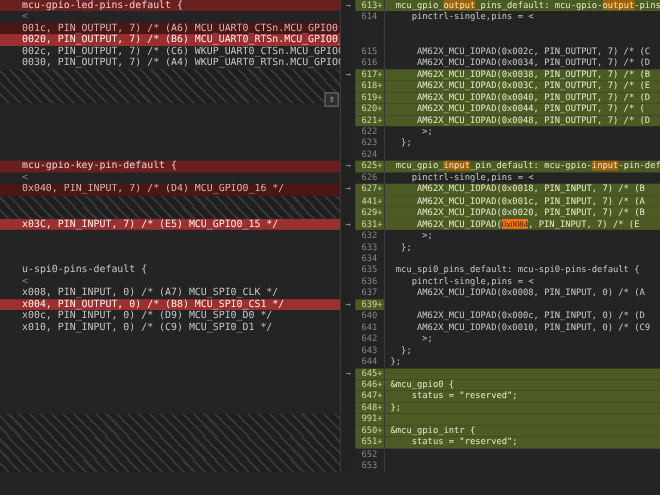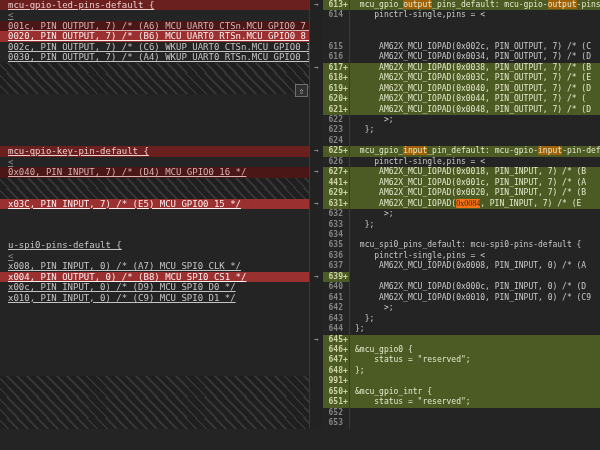--- a/index.html
+++ b/index.html
@@ -3,33 +3,33 @@
 <meta charset="utf-8">
 <style>
   html,body{margin:0;padding:0;background:#1b1b1b;}
   #diff-root{
     position:relative;width:600px;height:450px;overflow:hidden;
     background:#242424;font-family:"DejaVu Sans Mono",monospace;
   }
   .row{display:grid;grid-template-columns:310px 13px 27px 1fr;height:10.465px;}
   .cell{overflow:hidden;white-space:pre;}
   
-  .l{font-size:9px;line-height:10.6px;padding-left:8px;color:#c4c4c4;
-     background:#242424;border-right:1px solid #3a3a3a;text-decoration:underline;}
+  .l{font-size:9px;line-height:10.6px;padding-left:20px;color:#c4c4c4;
+     background:#242424;border-right:1px solid #3a3a3a;}
   .l.dim{color:#8a8a8a;}
   .l.banner-removed{background:#6b2020;color:#eccaca;}
   .l.removed{background:#4a1616;color:#d6b2b2;}
   .l.removed-strong{background:#9a3030;color:#ffeded;}
   .l.hatch{background:repeating-linear-gradient(45deg,#1f1f1f 0px,#1f1f1f 5px,#353535 5px,#353535 7px);}
   
   .g{background:#222222;color:#9b9b9b;font-size:8px;line-height:10.6px;text-align:center;}
   .g .arrow{cursor:pointer;}
   
   .n{background:#242424;color:#848484;font-size:8px;line-height:10.6px;
-     text-align:right;border-right:1px solid #3a3a3a;padding-right:1px;font-weight:bold;}
+     text-align:right;border-right:1px solid #3a3a3a;padding-right:1px;}
   .n.added{background:#4c5a24;color:#ccd4a4;}
   .n .plus{display:inline-block;width:5px;text-align:left;}
   
   .r{font-size:8px;line-height:10.6px;padding-left:5px;color:#c8c8c8;background:#242424;}
   .r.added{background:#4c5a24;color:#e3e8ca;}
   .r .ihl{background:#a16207;border-radius:1px;}
   .r .shl{background:#f97316;color:#1d2506;border-radius:1px;font-family:Liberation Serif, serif;}
   
   #jump-up{
     position:absolute;left:295px;top:84px;width:13px;height:13px;

